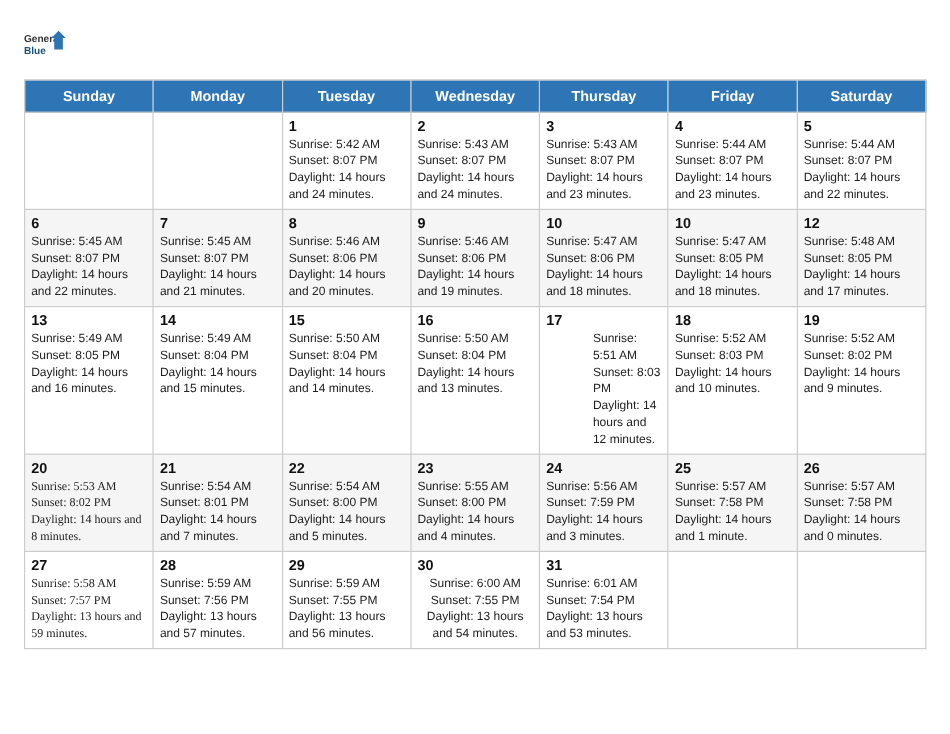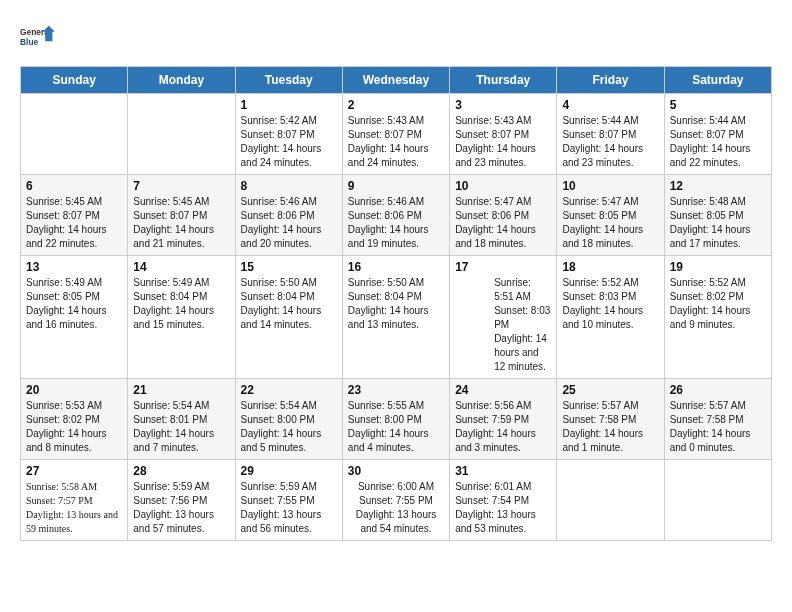--- a/index.html
+++ b/index.html
@@ -224,21 +224,21 @@
         <td>
           <div class="day-number">19</div>
           <div class="day-info" style="white-space: pre-line;">Sunrise: 5:52 AM
 Sunset: 8:02 PM
 Daylight: 14 hours and 9 minutes.</div>
         </td>
       </tr>
       <tr>
         <td>
           <div class="day-number">20</div>
-          <div class="day-info" style="white-space: pre-line;">Sunrise: 5:53 AM
+          <div class="day-info" style="white-space: pre-line; font-family: Liberation Serif, serif;">Sunrise: 5:53 AM
 Sunset: 8:02 PM
 Daylight: 14 hours and 8 minutes.</div>
         </td>
         <td>
           <div class="day-number">21</div>
           <div class="day-info" style="white-space: pre-line;">Sunrise: 5:54 AM
 Sunset: 8:01 PM
 Daylight: 14 hours and 7 minutes.</div>
         </td>
         <td>

